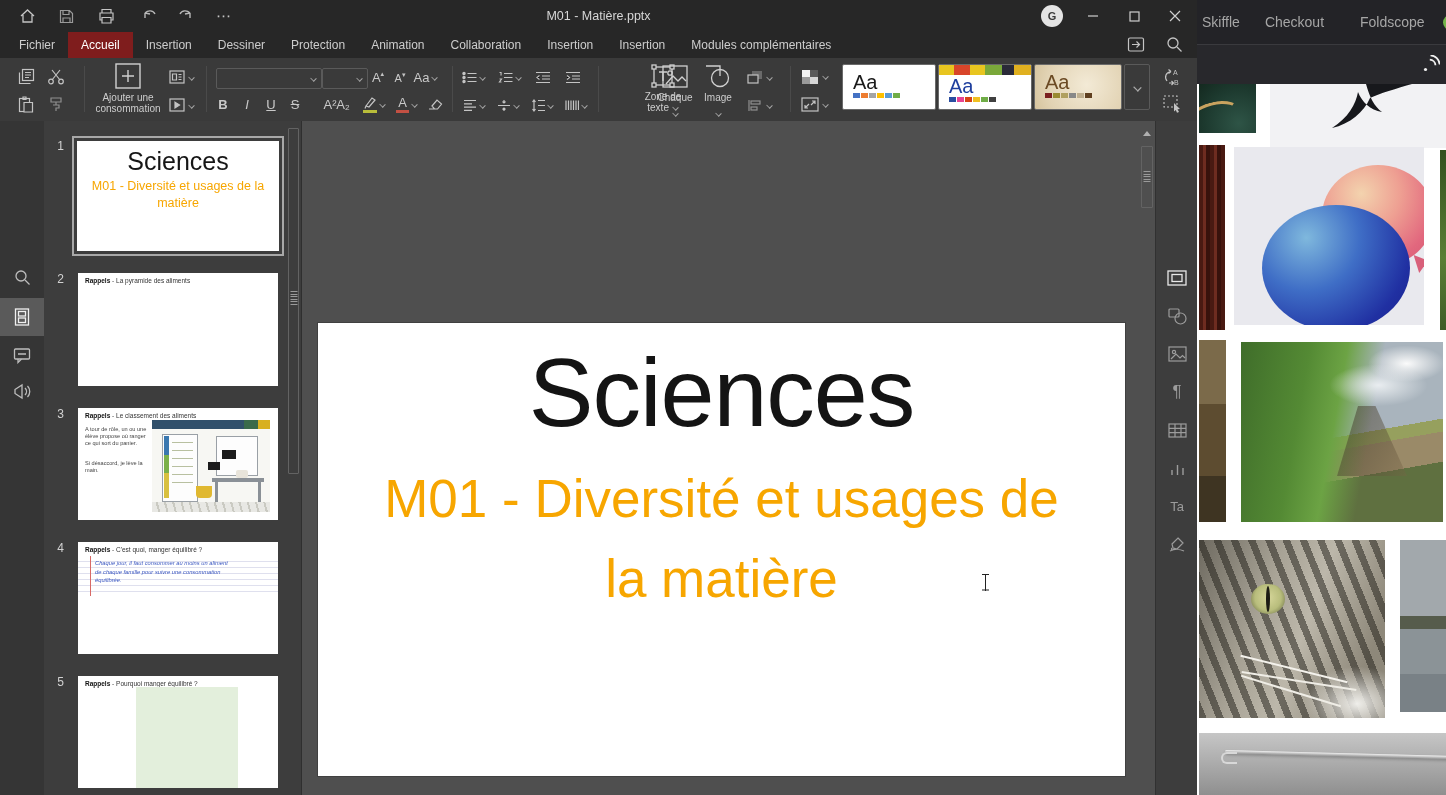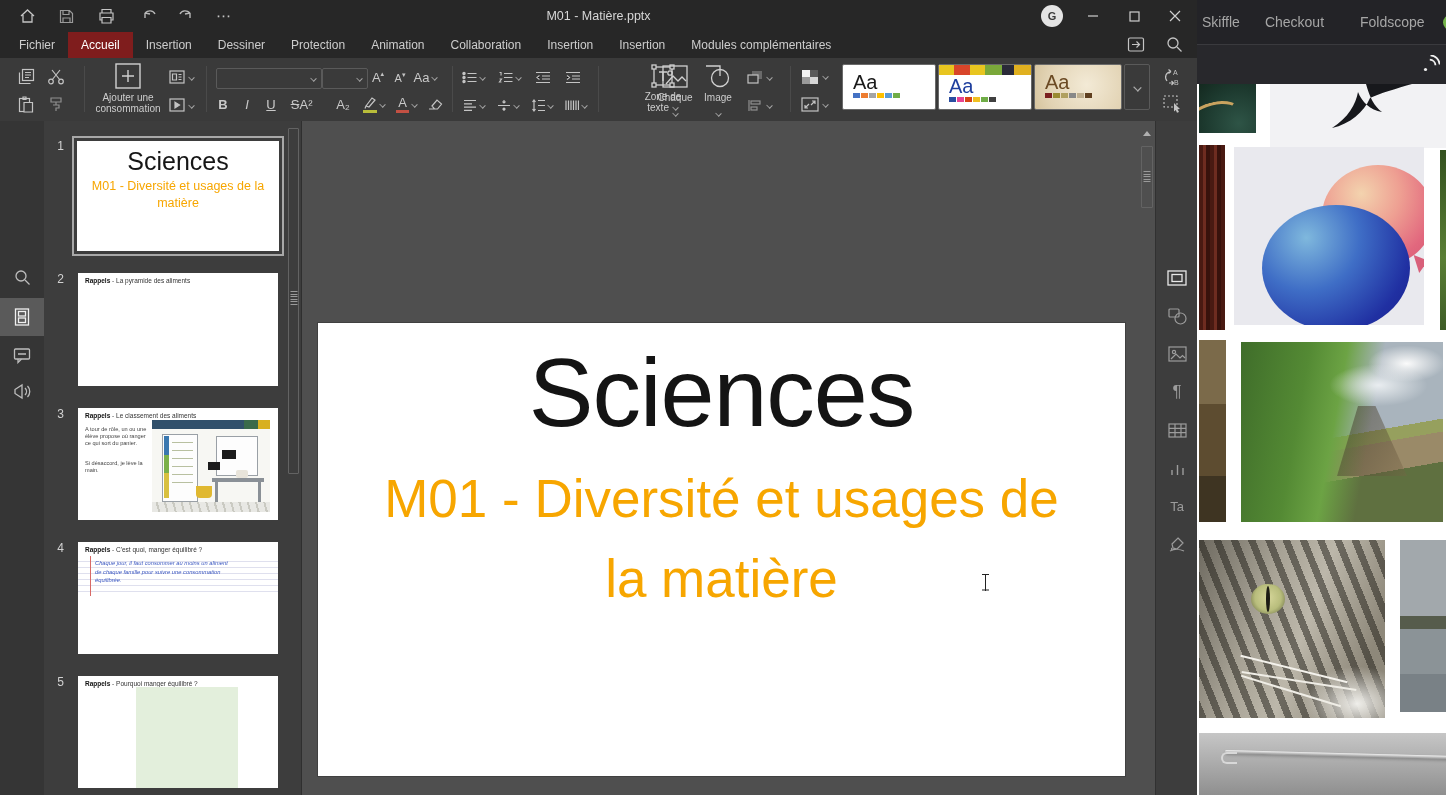--- a/index.html
+++ b/index.html
@@ -223,21 +223,21 @@
         </div>
       <div class="rbtn" style="left:238px;top:37px;width:18px;height:19px">
           <span class="chr" style="font-style:italic">I</span>
         </div>
       <div class="rbtn" style="left:262px;top:37px;width:18px;height:19px">
           <span class="chr" style="text-decoration:underline">U</span>
         </div>
       <div class="rbtn" style="left:286px;top:37px;width:18px;height:19px">
           <span class="chr" style="text-decoration:line-through">S</span>
         </div>
-      <div class="rbtn" style="left:296px;top:37px;width:20px;height:19px">
+      <div class="rbtn" style="left:320px;top:37px;width:20px;height:19px">
           <span class="chr">A²</span>
         </div>
       <div class="rbtn" style="left:333px;top:37px;width:20px;height:19px">
           <span class="chr">A₂</span>
         </div>
       <div class="rbtn" style="left:359px;top:37px;width:30px;height:19px;gap:2px">
         <span style="display:block">
           <svg class="ic" width="14" height="12" viewBox="0 0 14 12" fill="none" stroke="#c4c4c4" stroke-width="1.2">
               <path d="M3 9 L9 1 L12 3 L6 10 Z M3 9 L2 11.5"></path>
             </svg>

